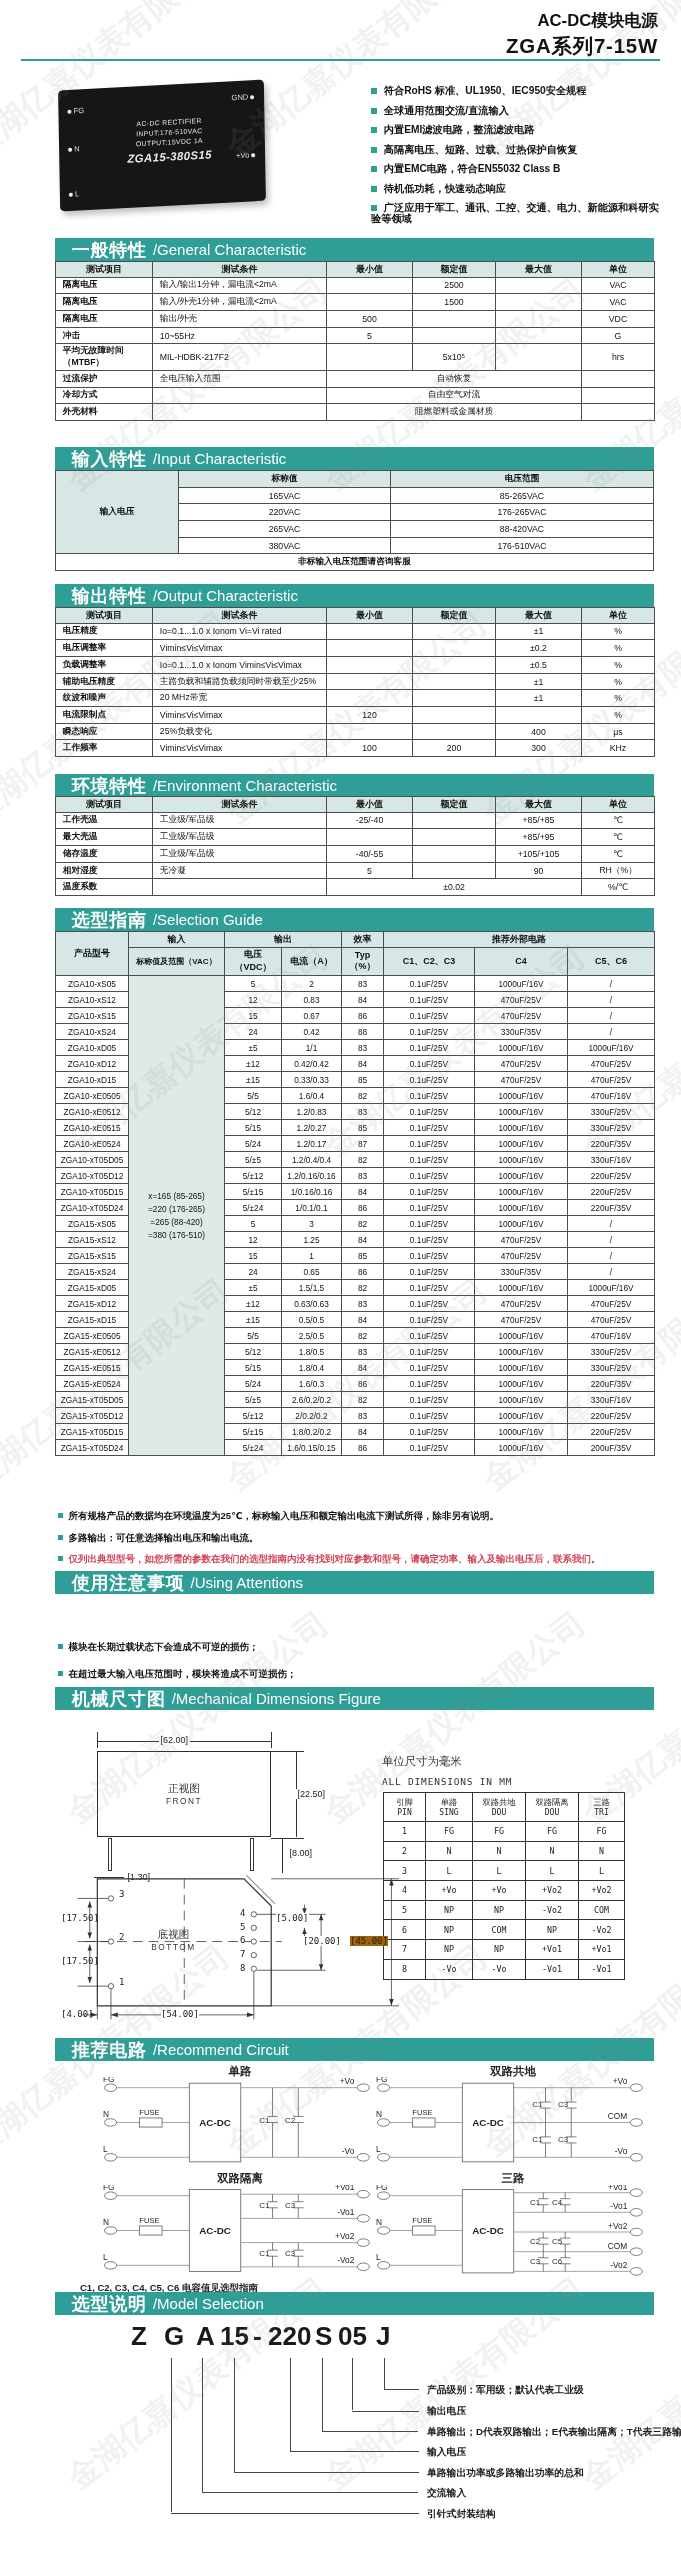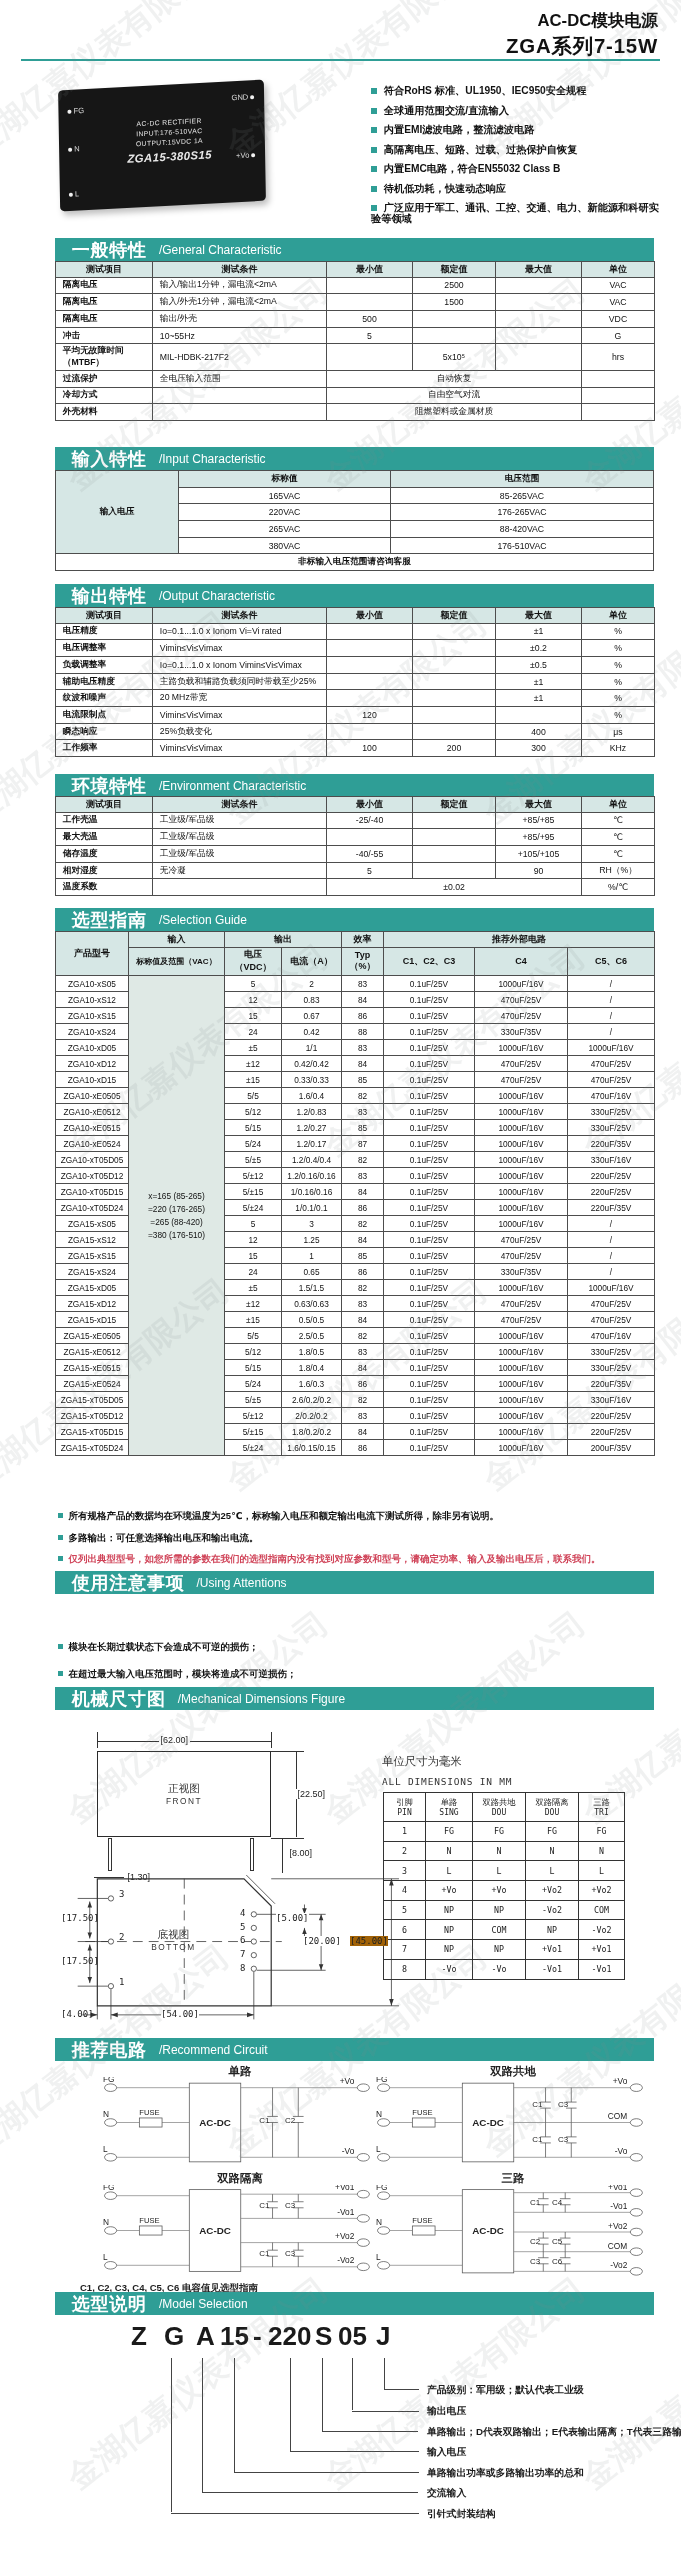--- a/index.html
+++ b/index.html
@@ -23,21 +23,21 @@
   .module .mm { font-size:11.4px; font-weight:bold; font-style:italic; letter-spacing:0.4px; }
   
   .features { position:absolute; left:335px; top:85px; width:333px; }
   .features li { list-style:none; font-size:10.2px; font-weight:bold; margin-bottom:8.3px; line-height:1.1;margin-left:36px; }
   .sq { display:inline-block; width:6px; height:6px; background:#2f9e96; margin-right:6.8px; }
   .sqs { display:inline-block; width:4.5px; height:4.5px; background:#2f9e96; margin-right:6px; vertical-align:1.5px; }
   
   .bar { position:absolute; left:55px; width:599px; height:23px; background:#2f9e96; color:#fff;
          padding-left:16.7px; display:flex; align-items:center; }
   .bar .zh { font-size:18px; font-weight:bold; letter-spacing:0.8px; }
-  .bar .en { font-size:12px; margin-left:12px; }
+  .bar .en { font-size:15px; margin-left:6px; }
   
   table.tbl { position:absolute; left:55px; width:599px; border-collapse:collapse; table-layout:fixed; background:#fff; }
   .tbl th, .tbl td { border:0.8px solid #4d4d4d; font-size:8.7px; text-align:center; padding:0.8px 2.3px;
                      height:16.7px; overflow:hidden; }
   .tbl thead th { background:#d6e7e5; font-weight:bold; font-size:9px; height:15px; }
   .spec td:nth-child(1) { text-align:left; padding-left:6.8px; font-weight:bold; }
   .spec td:nth-child(2) { text-align:left; padding-left:6.8px; }
   .inputcol { background:#dfe9e5; white-space:pre-line; font-size:8.3px; line-height:1.55; text-align:center; }
   .sel td { height:16px; font-size:8.3px; }
   .ithead { background:#d6e7e5; font-weight:bold; }

